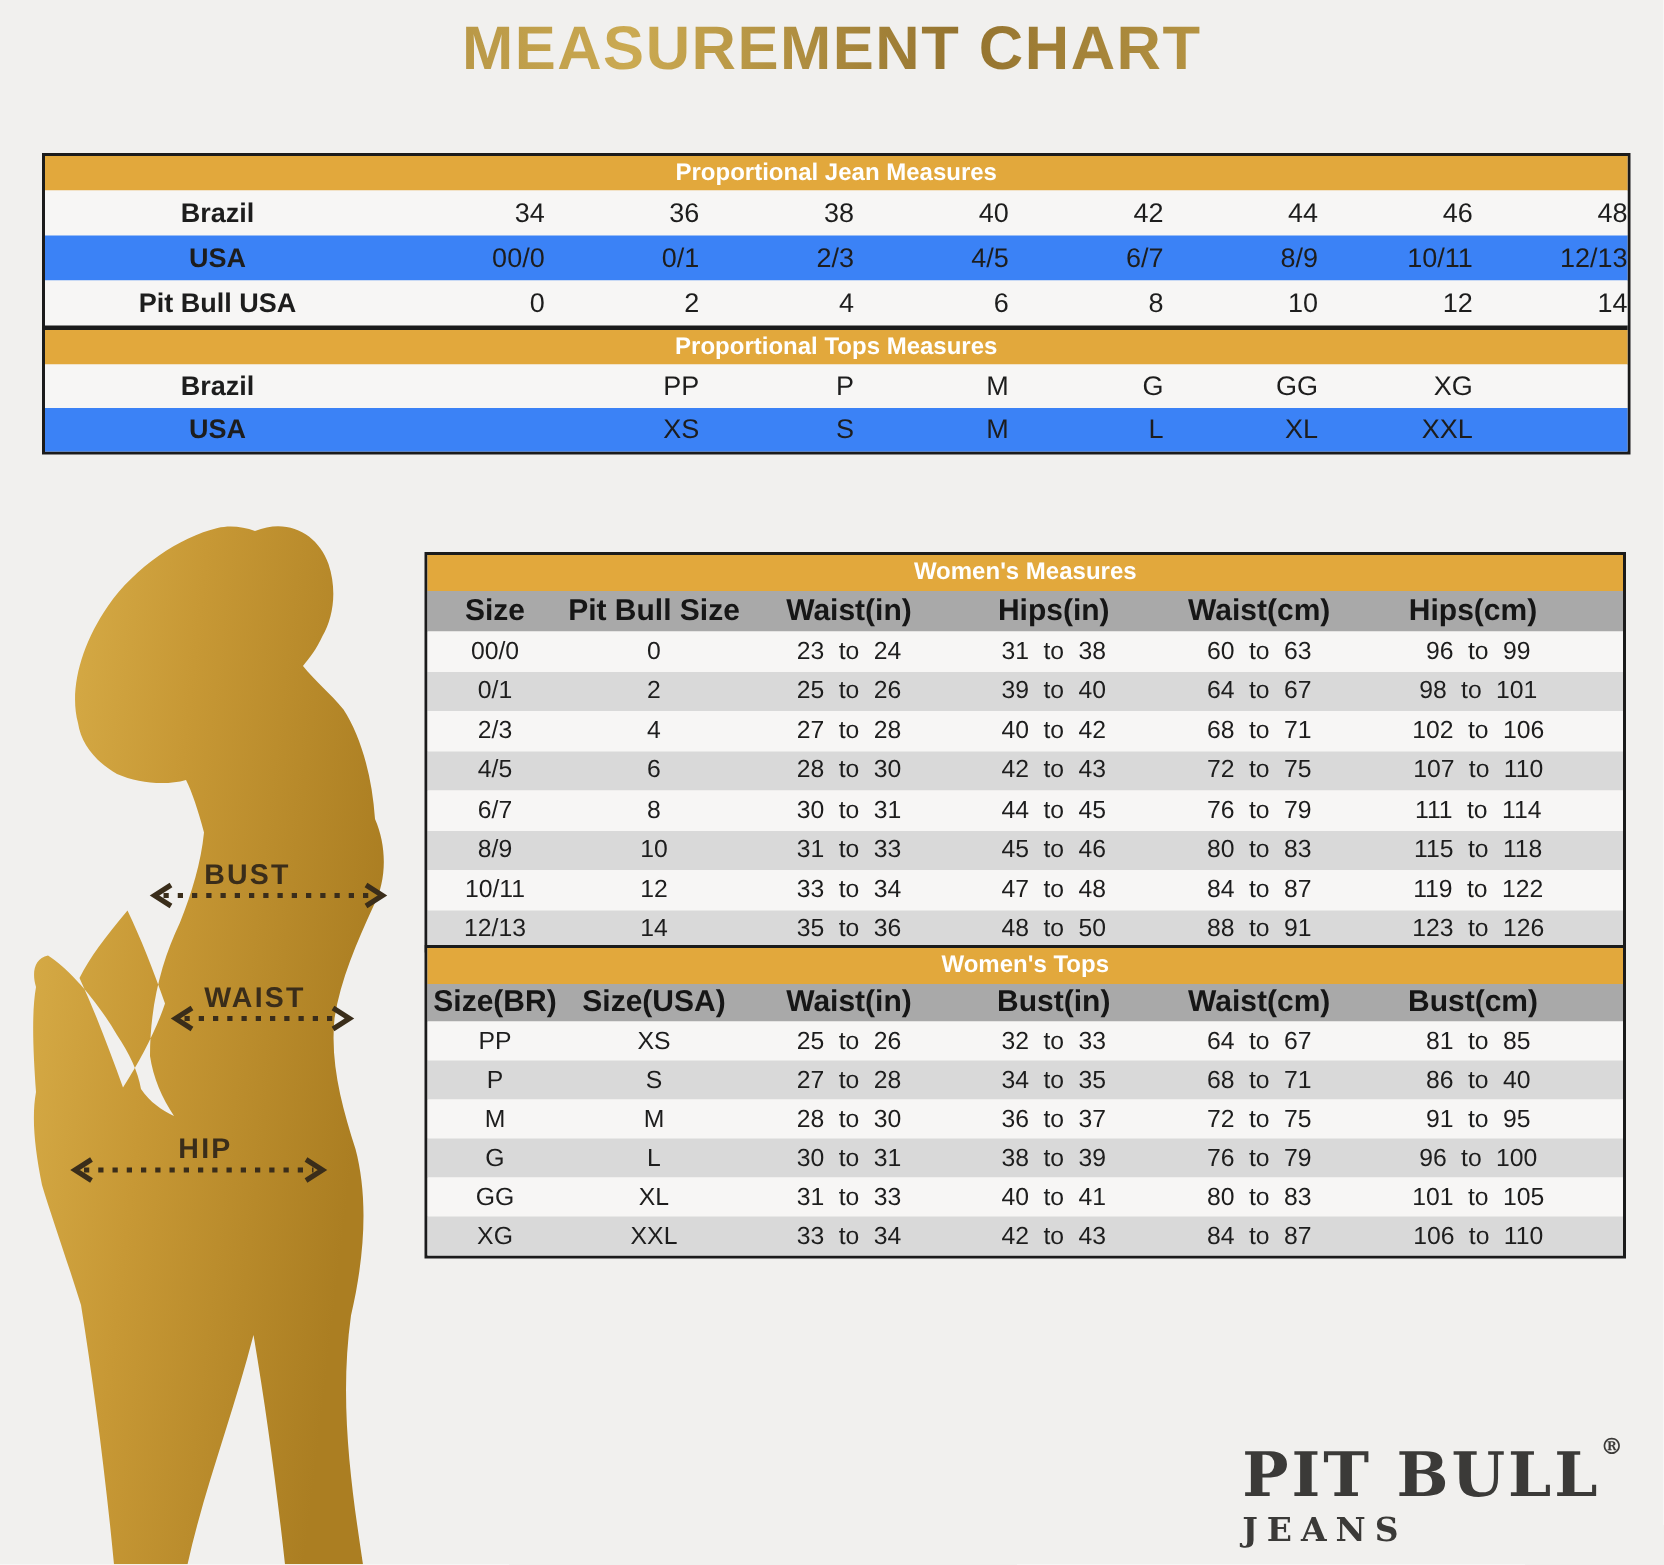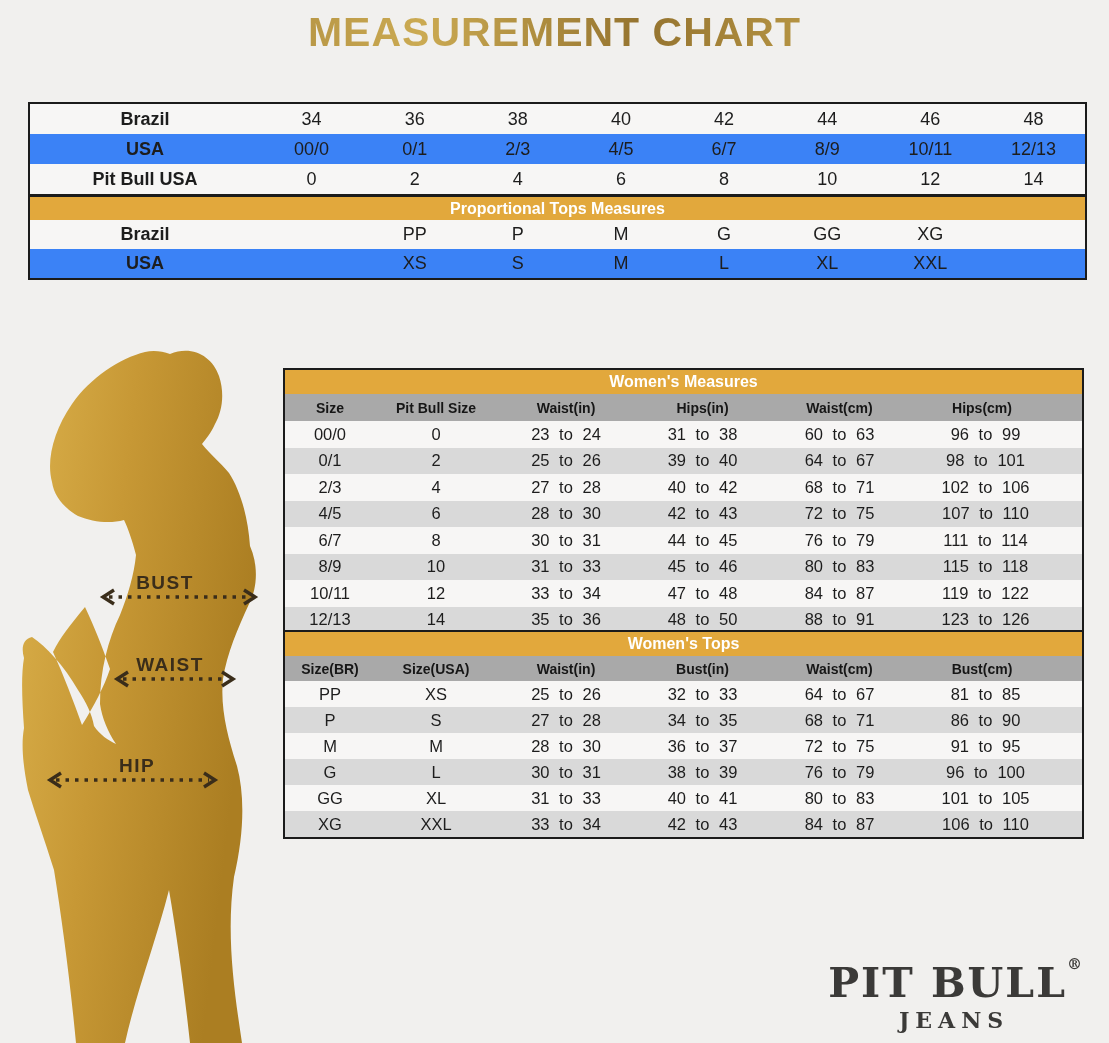--- a/index.html
+++ b/index.html
@@ -23,64 +23,65 @@
   .bar{background:var(--gold-bar);color:var(--bar-text);font-weight:bold;text-align:center;}
   .mtable{position:absolute;border:2px solid var(--table-border);background:var(--row-light);}
 
   
   .top-tables{left:28px;top:102px;width:1055px;}
   .top-tables .bar{height:23px;line-height:23px;font-size:16px;}
   .trow{display:grid;grid-template-columns:230px repeat(8,1fr);align-items:center;height:30px;
         font-size:18px;color:var(--text);background:var(--row-light);}
   .trow.alt{background:#3b82f6;}
   .trow .row-label{font-weight:bold;text-align:center;}
-  .trow .tcell{text-align:center;}
+  .trow .tcell{text-align:right;}
   .alpha-sec{border-top:3px solid var(--table-border);}
   .alpha-sec .trow{height:29px;}
   .ac0{grid-column:3}.ac1{grid-column:4}.ac2{grid-column:5}.ac3{grid-column:6}.ac4{grid-column:7}.ac5{grid-column:8}
 
   
   .bottoms{left:283px;top:368px;width:797px;}
   .tops{left:283px;top:630px;width:797px;}
   .bottoms .bar,.tops .bar{height:24px;line-height:24px;font-size:16px;}
   .colhdr{display:grid;grid-template-columns:90px 122px 138px 135px 139px auto;
         background:var(--header-gray);align-items:center;height:27px;
-        font-weight:bold;font-size:14px;color:#161616;}
+        font-weight:bold;font-size:20px;color:#161616;}
   .tops .colhdr{height:25px;}
   .colhdr span{text-align:center;}
   .colhdr span:last-child{padding-right:27px;}
   .brow{display:grid;grid-template-columns:90px 122px 138px 135px 139px auto;
         align-items:center;height:26.5px;font-size:16.5px;color:var(--text);background:var(--row-light);}
   .tops .brow{height:26px;}
   .brow.alt{background:var(--row-alt);}
   .bcell{text-align:center;word-spacing:5px;}
   .bcell:last-child{padding-right:20px;}
 
   
   .figure-wrap{position:absolute;left:20px;top:340px;width:280px;height:703px;}
   .figure-wrap svg{display:block;}
   .anno-text{font-family:"Liberation Sans",sans-serif;font-weight:bold;font-size:19px;
              letter-spacing:1.5px;fill:var(--annotation);}
 
   
-  .logo{position:absolute;right:27px;bottom:10px;text-align:center;color:var(--logo-text);
+  .logo{position:absolute;right:27px;bottom:10px;text-align:left;color:var(--logo-text);
         font-family:"DejaVu Serif", serif;}
   .logo .brand{font-size:41px;font-weight:bold;letter-spacing:2px;line-height:1;}
   .logo .brand sup{font-size:15px;vertical-align:28px;letter-spacing:0;}
   .logo .sub{font-size:22px;font-weight:bold;letter-spacing:6px;margin-top:3px;padding-right:2px;}
 </style>
 </head>
 <body>
 
 <div id="stage">
 
   <div class="page-title">MEASUREMENT CHART</div>
 
   <div class="mtable top-tables">
     <div class="jean-sec">
+      <div class="bar">Proportional Jean Measures</div>
       <div>
 
           <div class="trow">
             <span class="row-label">Brazil</span>
             <span class="tcell">34</span>
             <span class="tcell">36</span>
             <span class="tcell">38</span>
             <span class="tcell">40</span>
             <span class="tcell">42</span>
             <span class="tcell">44</span>
@@ -319,21 +320,21 @@
           <span class="bcell">64 to 67</span>
           <span class="bcell">81 to 85</span>
         </div>
 
         <div class="brow alt">
           <span class="bcell">P</span>
           <span class="bcell">S</span>
           <span class="bcell">27 to 28</span>
           <span class="bcell">34 to 35</span>
           <span class="bcell">68 to 71</span>
-          <span class="bcell">86 to 90</span>
+          <span class="bcell">86 to 40</span>
         </div>
 
         <div class="brow">
           <span class="bcell">M</span>
           <span class="bcell">M</span>
           <span class="bcell">28 to 30</span>
           <span class="bcell">36 to 37</span>
           <span class="bcell">72 to 75</span>
           <span class="bcell">91 to 95</span>
         </div>

